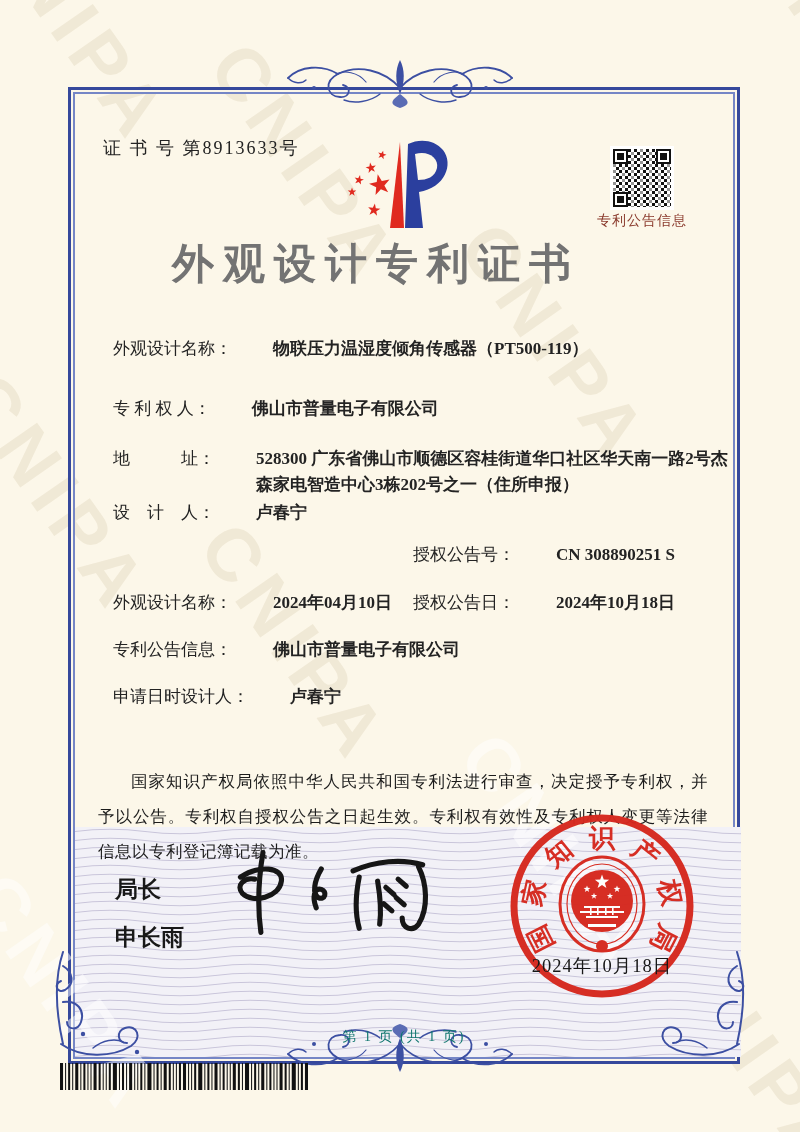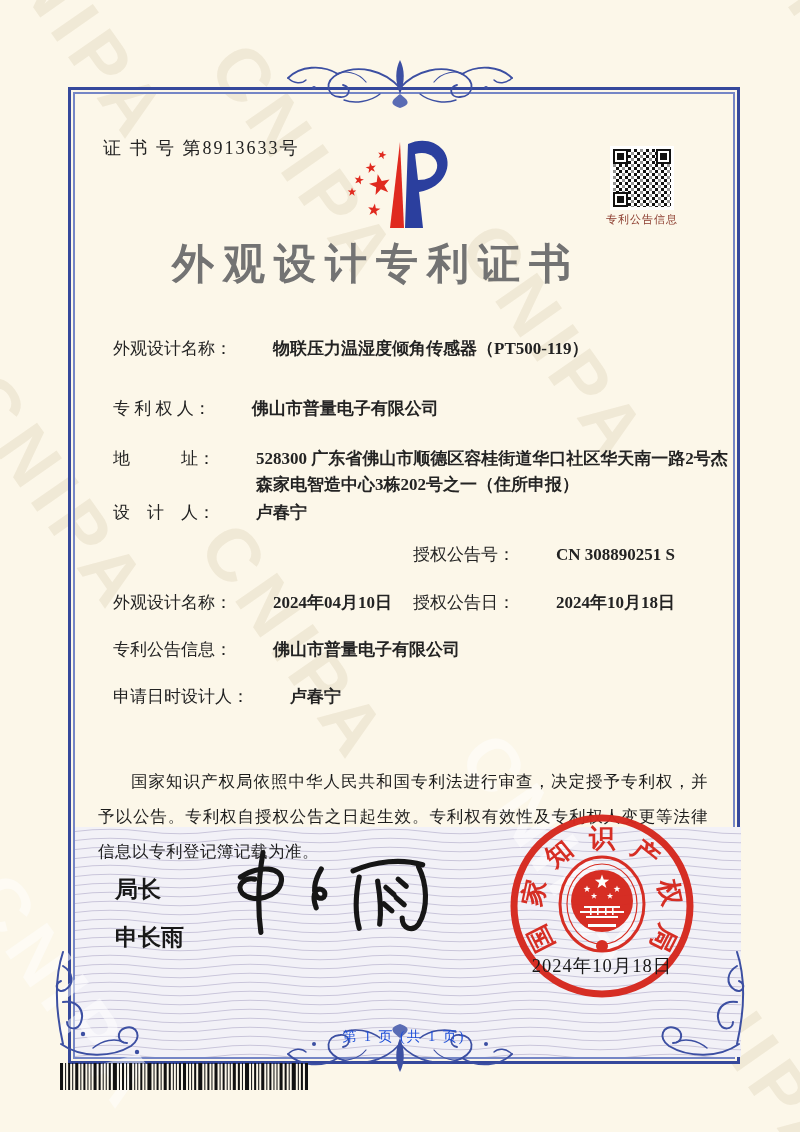--- a/index.html
+++ b/index.html
@@ -36,40 +36,40 @@
     position:relative; width:100%; height:100%;
     background-image:
       linear-gradient(90deg, rgba(255,255,255,.55) 30%, transparent 30%),
       conic-gradient(#111 0 25%, #fff 0 50%, #111 0 75%, #fff 0);
     background-size: 9px 9px, 6px 6px;
   }
   .fp { position:absolute; width:15px; height:15px; border:2.5px solid #111; background:#fff; box-sizing:border-box; }
   .fp::after { content:""; position:absolute; inset:2px; background:#111; }
   .fp.tl{left:0;top:0} .fp.tr{right:0;top:0} .fp.bl{left:0;bottom:0}
   .qr-label { position:absolute; z-index:4; left:588px; top:212px; width:108px; text-align:center;
-    font-size:11px; letter-spacing:1px; color:#8a3a2c; }
+    font-size:14px; letter-spacing:1px; color:#8a3a2c; }
   .title { position:absolute; z-index:4; left:68px; top:236px; width:616px; text-align:center;
     font-size:42px; font-weight:700; letter-spacing:9px; color:#737373; }
   .row { position:absolute; z-index:4; left:113px; display:flex; font-size:17px; line-height:26px;gap:38px; }
   .row .lbl { white-space:pre; flex:none; }
   .row .val { white-space:pre-wrap; margin-left:3px;font-weight:bold; }
   .r1{top:336px} .r2{top:396px} .r3{top:446px} .r3 .val{width:482px}
   .r4{top:500px} .r5{top:542px} .r5r{left:413px;top:542px}
   .r6{top:590px} .r6r{left:413px;top:590px}
   .r7{top:637px} .r8{top:684px}
   .statement { position:absolute; z-index:4; left:98px; top:764px; width:610px;
     font-size:16.5px; line-height:35px; letter-spacing:.5px; text-align:justify; text-indent:33px; color:#1c1c1c; }
   .officer { position:absolute; z-index:4; left:115px; top:874px;
     font-family:"Liberation Sans","DejaVu Sans",sans-serif; font-weight:700; font-size:23px; color:#181818; }
   .officer div { margin-bottom:17px; }
   .signature { position:absolute; z-index:4; left:222px; top:845px; }
   .seal { position:absolute; z-index:5; left:496px; top:800px; opacity:.97; }
   .seal text { font-family:"Liberation Serif","DejaVu Serif",serif; }
   .footer { position:absolute; z-index:4; left:68px; top:1028px; width:672px; text-align:center;
-    font-size:14px; letter-spacing:2px; color:#1d4ed8; }
+    font-size:14px; letter-spacing:2px; color:#0f766e; }
   .barcode { position:absolute; z-index:4; left:60px; top:1063px; }
 </style>
 </head>
 <body>
 
 <div class="page">
 
   <div class="wm" style="left:-60px;top:-20px">CNIPA</div>
   <div class="wm" style="left:660px;top:-70px">CNIPA</div>
   <div class="wm" style="left:170px;top:120px">CNIPA</div>

